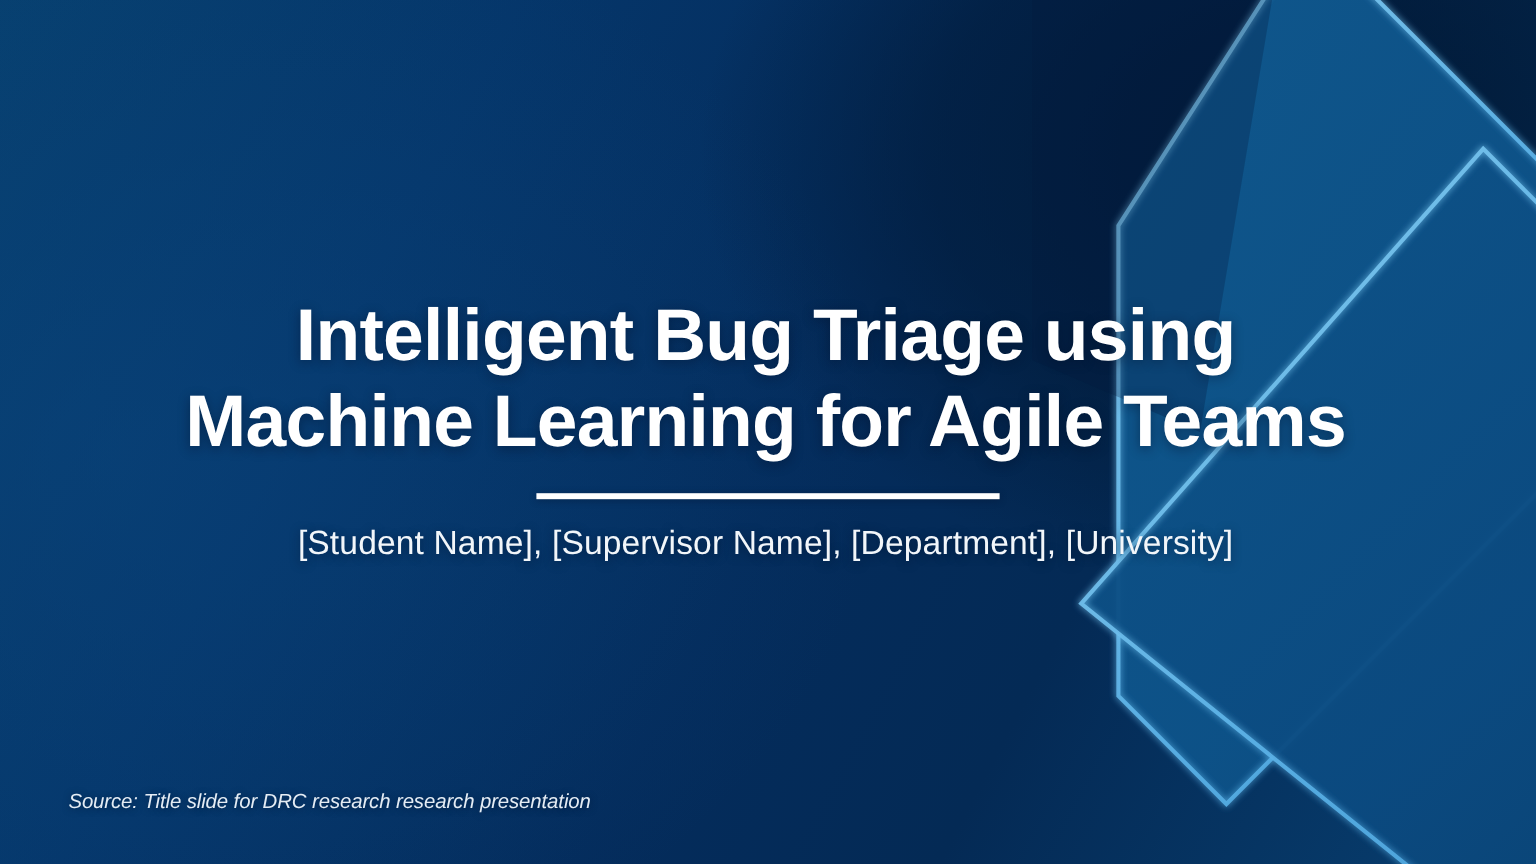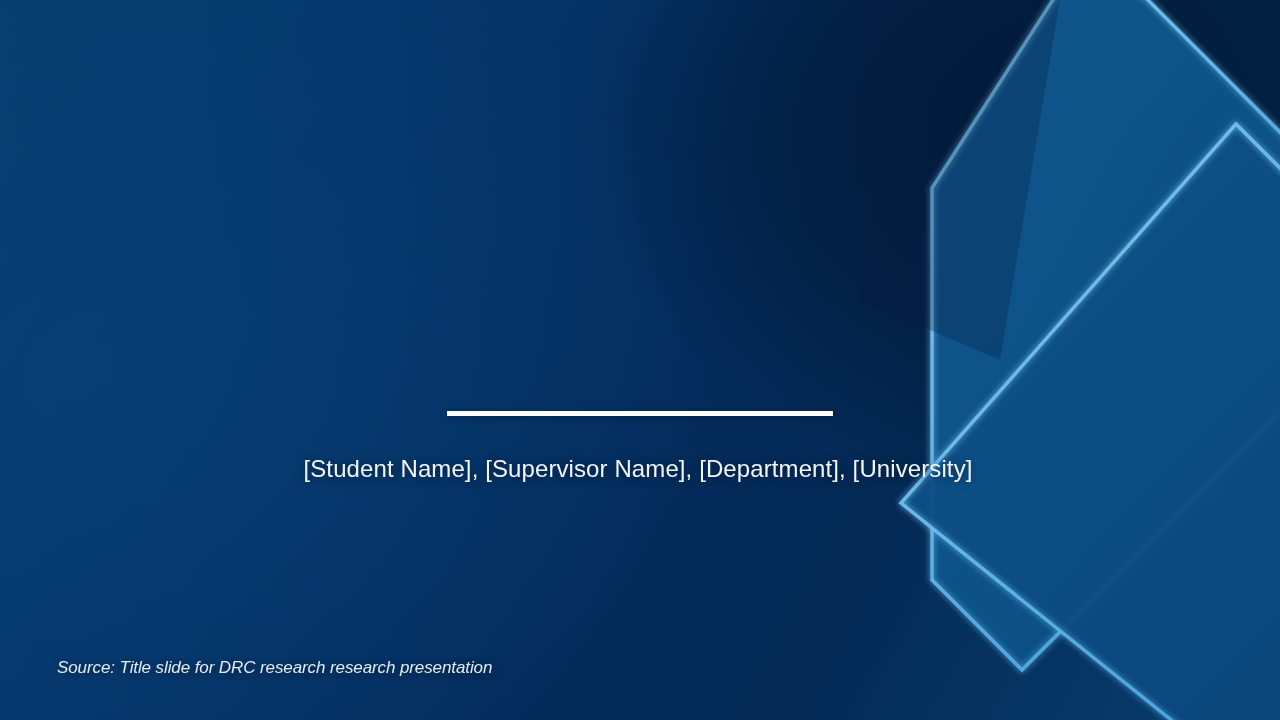--- a/index.html
+++ b/index.html
@@ -59,25 +59,25 @@
     left: 447px;
     top: 411px;
     width: 386px;
     height: 5px;
     background: #ffffff;
     box-shadow: 0 1px 6px rgba(0,20,50,0.45);
   }
   .subtitle {
     position: absolute;
     left: 120px;
-    top: 448px;
+    top: 432px;
     width: 1036px;
     text-align: center;
     color: #f2f6fa;
-    font-size: 24px;
+    font-size: 28px;
     line-height: 42px;
     font-weight: 300;
     letter-spacing: 0.1px;
     text-shadow: 0 1px 8px rgba(0,16,40,0.5);
   }
   .caption {
     position: absolute;
     left: 57px;
     top: 657px;
     color: #e4ecf4;
@@ -130,20 +130,21 @@
         <path d="M 1236 124 L 1560 448 L 1236 772 L 901 503 Z" fill="url(#diamondFillB)" opacity="0.96"></path>
         <path d="M 1236 124 L 1560 448 L 1236 772 L 901 503 Z" fill="none" stroke="url(#edgeGlow)" stroke-width="3.4" filter="url(#softGlow)" opacity="0.95"></path>
       </g>
 
       <path d="M 860 0 L 1060 0 L 1000 360 L 860 300 Z" fill="#021a3c" opacity="0.28"></path>
     </svg>
   </div>
 
   <div class="content">
 
+    <div class="title">Intelligent Bug Triage using Machine Learning for Agile Teams</div>
 
     <div class="divider"></div>
 
     <div class="subtitle">[Student Name], [Supervisor Name], [Department], [University]</div>
 
     <div class="caption">Source: Title slide for DRC research research presentation</div>
 
   </div>
 
 </div>

